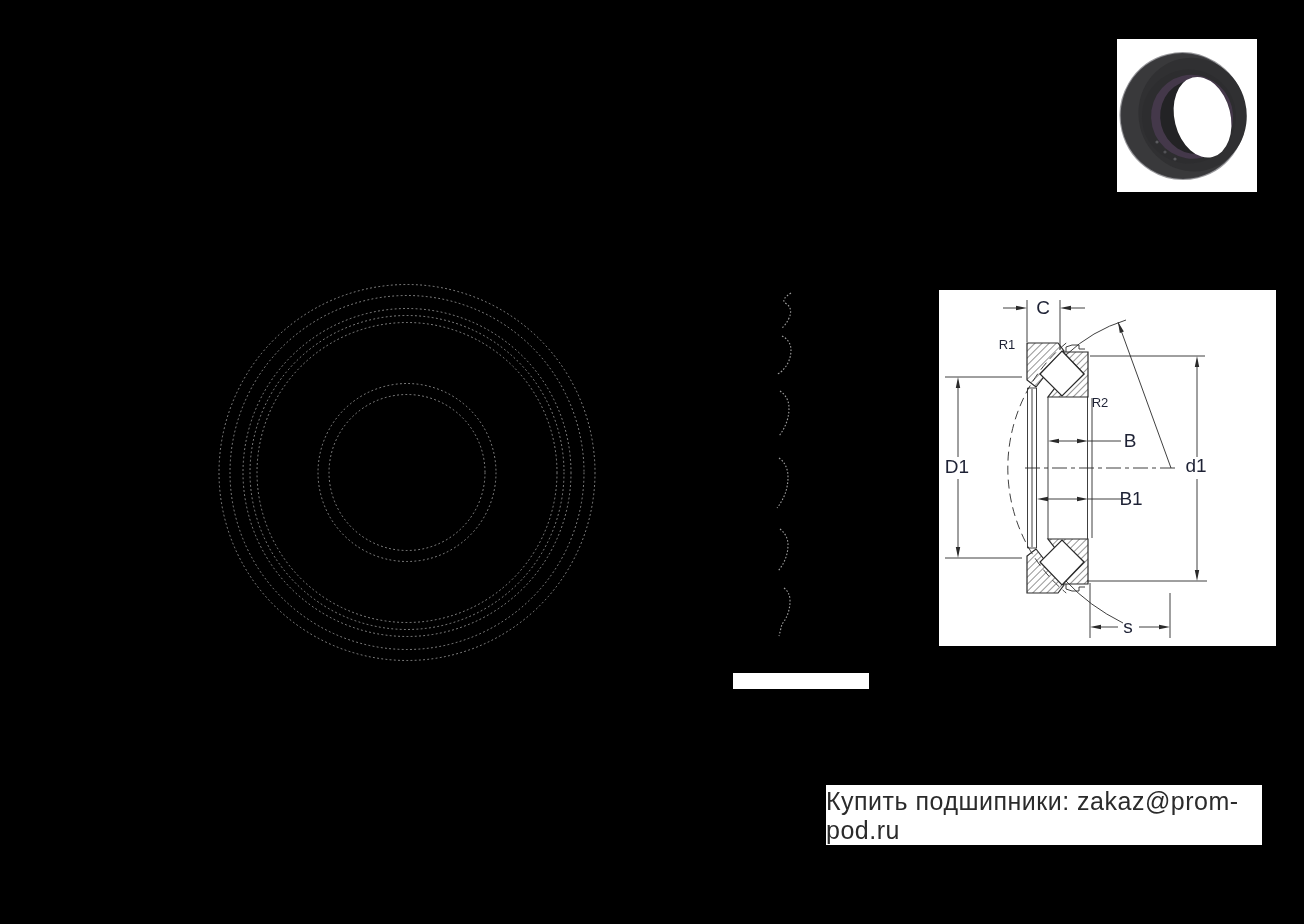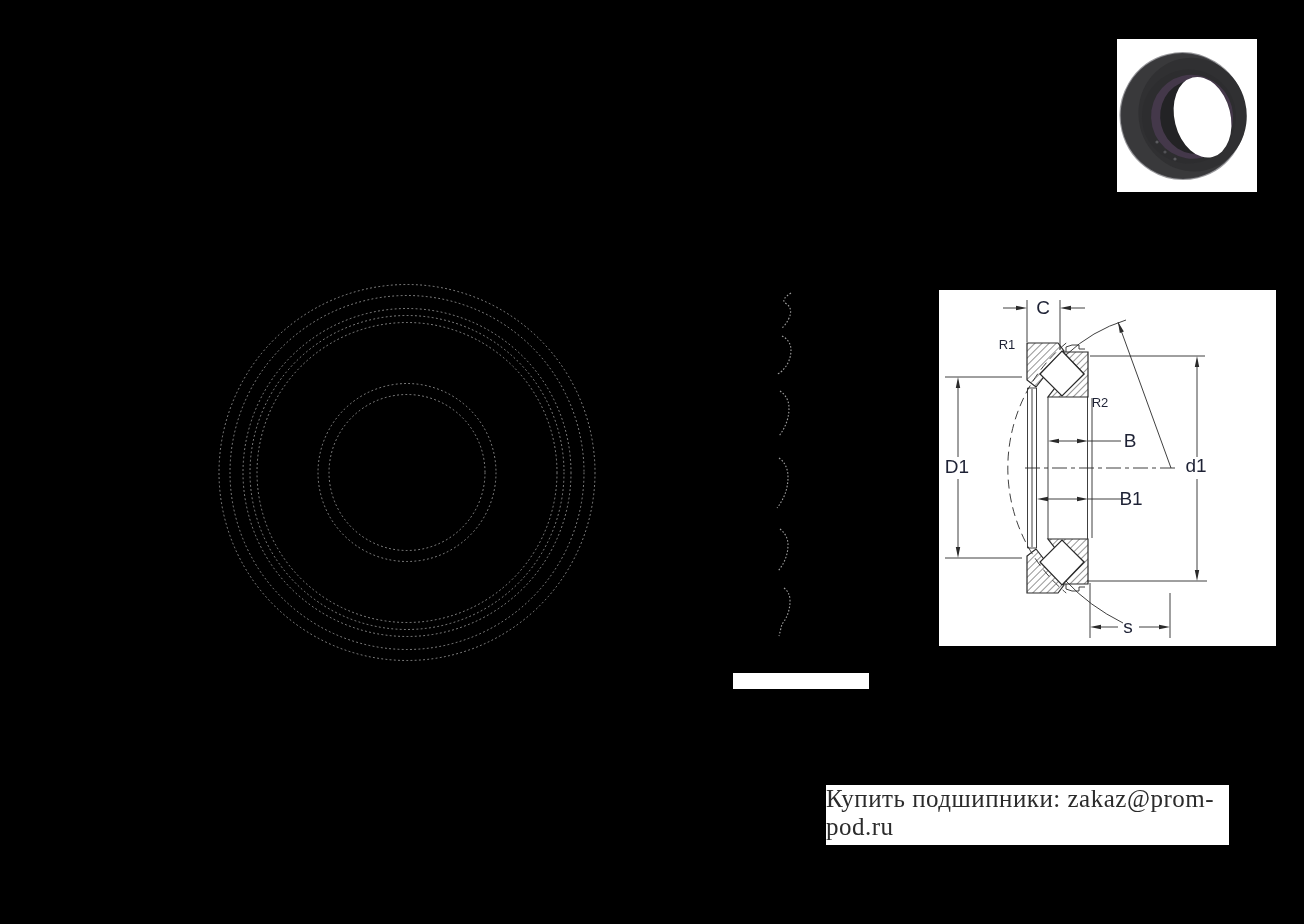--- a/index.html
+++ b/index.html
@@ -1,21 +1,21 @@
 <!DOCTYPE html>
 <html><head>
 <meta charset="utf-8">
 <style>
   html,body{margin:0;padding:0;background:#000;}
   body{width:1304px;height:924px;position:relative;overflow:hidden;
        font-family:"Liberation Sans",sans-serif;}
   .abs{position:absolute;}
   .white-panel{background:#fff;}
-  #info-box{left:826px;top:785px;width:403px;height:60px;
-            display:flex;align-items:flex-start;justify-content:center;font-family:Liberation Serif, serif;}
+  #info-box{left:826px;top:785px;width:436px;height:60px;
+            display:flex;align-items:flex-end;justify-content:center;}
   #info-box span{font-size:25px;color:#2b2b2b;letter-spacing:0.5px;}
   #photo-box{left:1117px;top:39px;width:140px;height:153px;}
   #section-panel{left:939px;top:290px;width:337px;height:356px;}
   #bg-svg{left:0;top:0;}
   svg{display:block;}
   .dwg-thin{stroke:#2a2a2a;stroke-width:0.9;fill:none;}
   .hatched{fill:url(#hatch);stroke:#2a2a2a;stroke-width:1.2;}
   .roller{fill:#ffffff;stroke:#2a2a2a;stroke-width:1.2;}
   .arrow{fill:#2a2a2a;stroke:none;}
   .dim-label{font-family:"Liberation Sans",sans-serif;font-size:19px;

